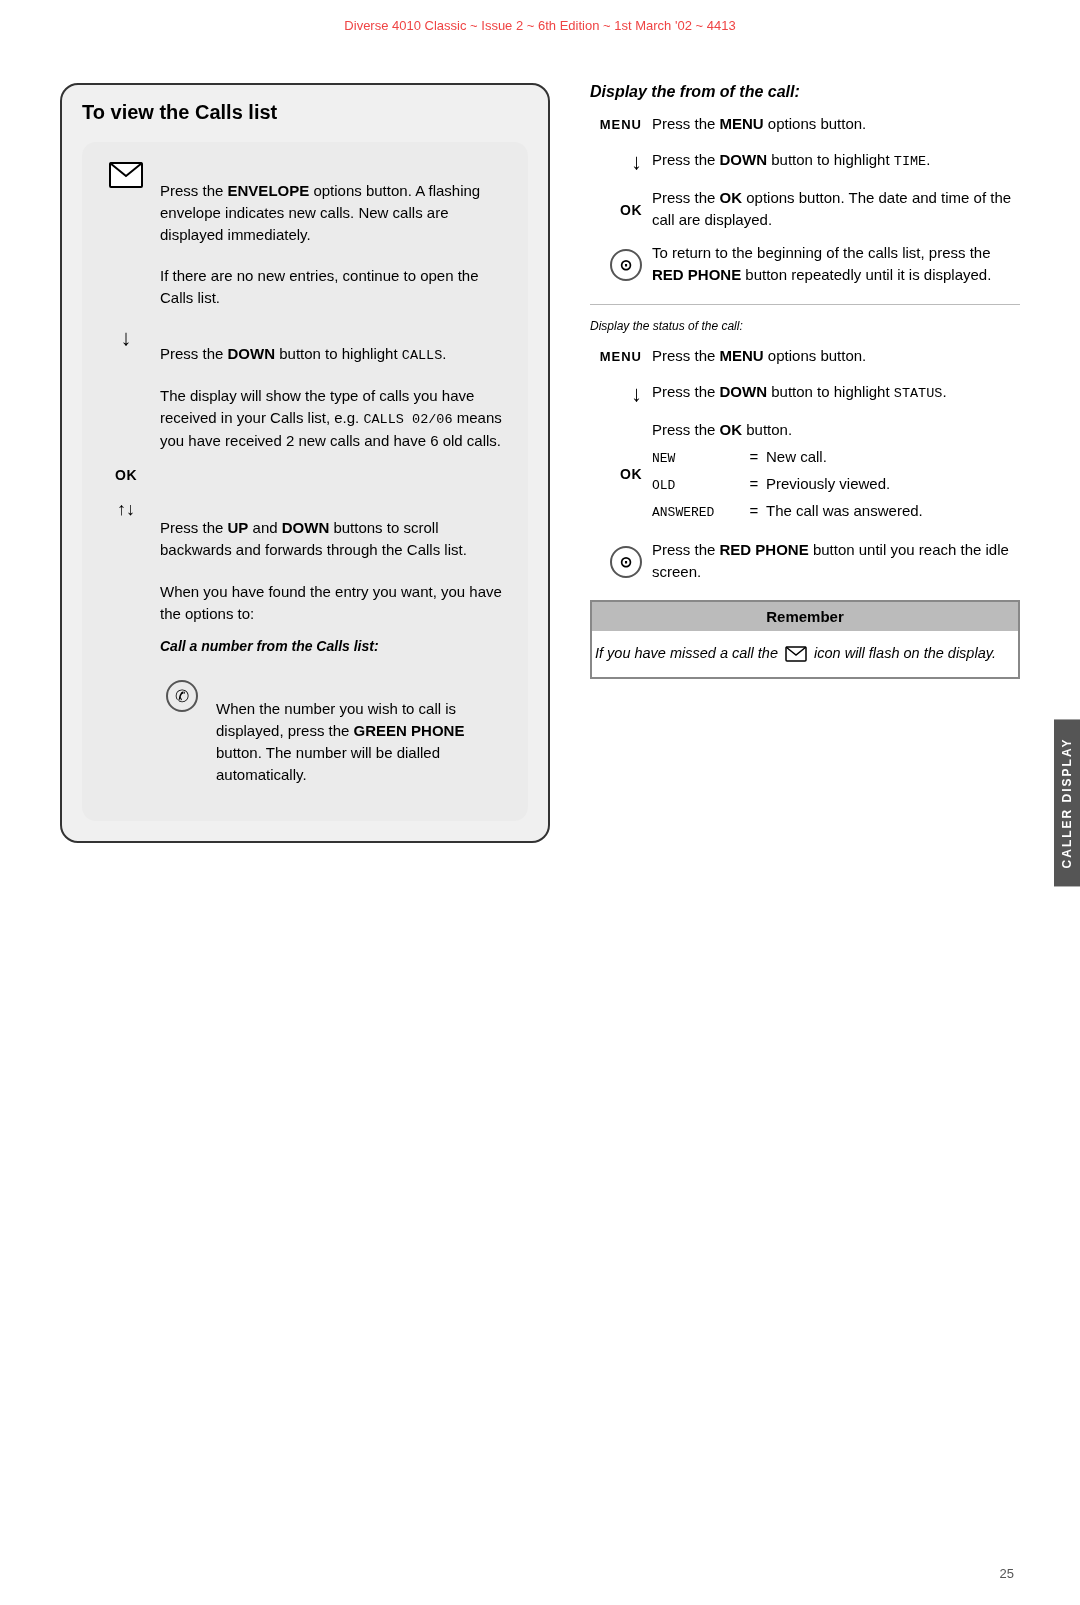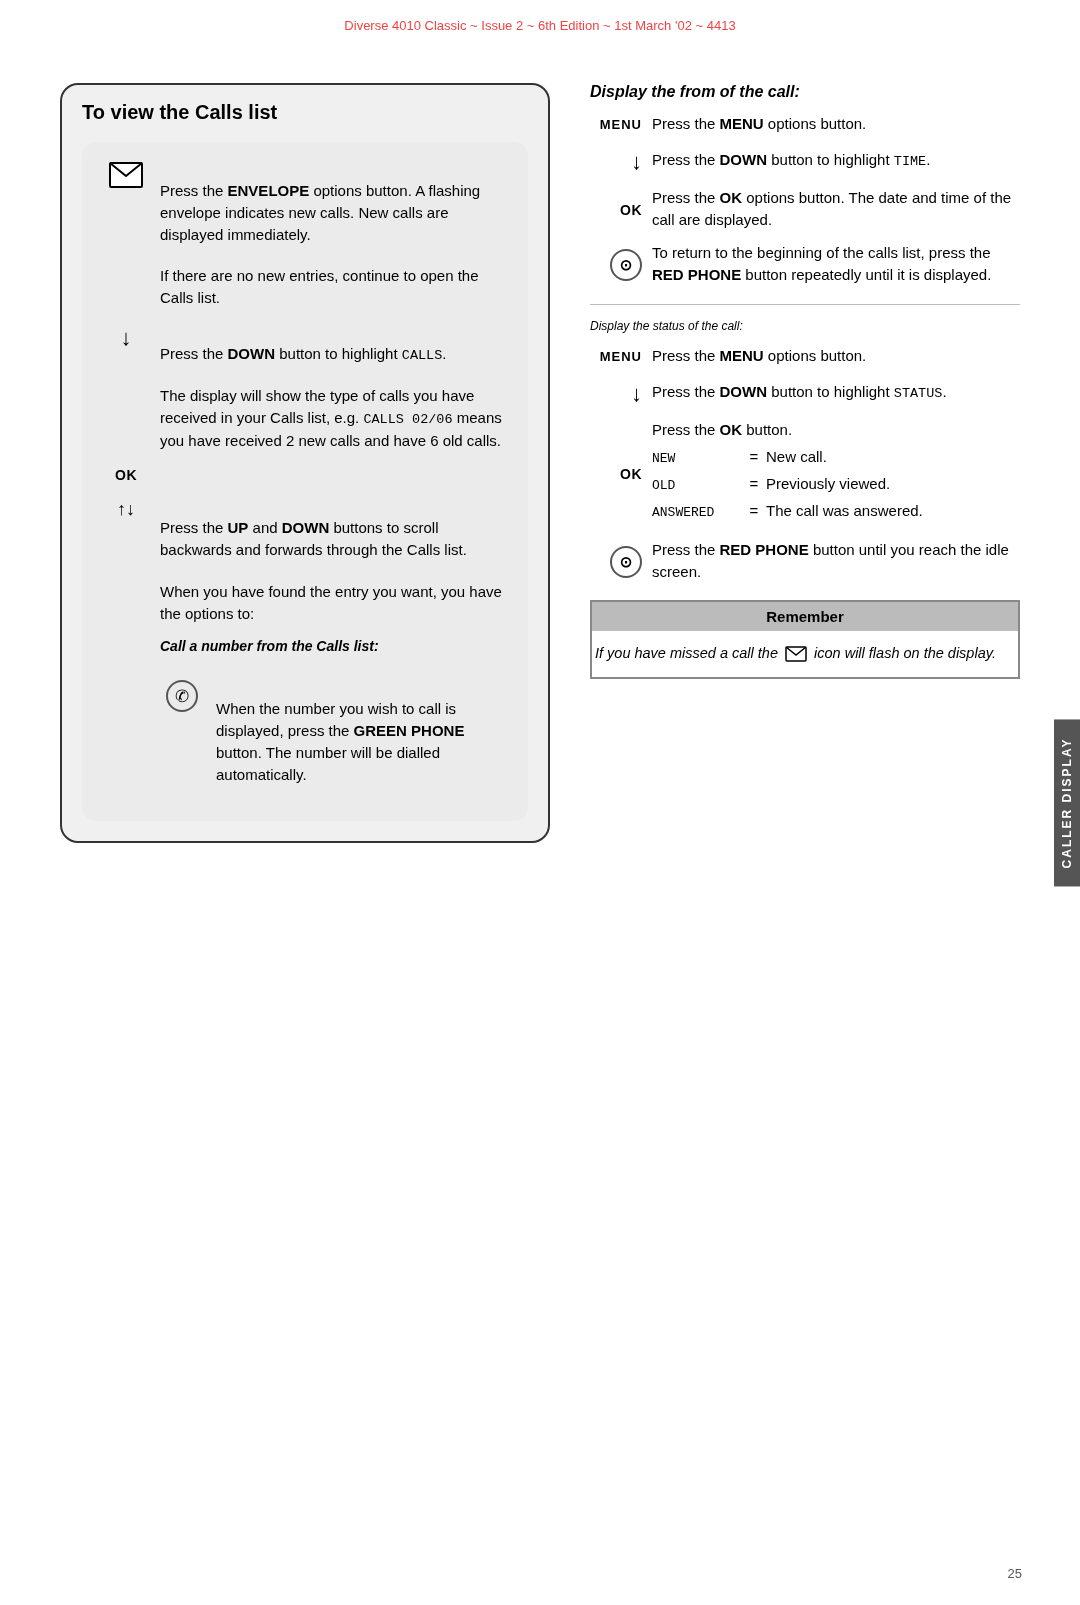--- a/index.html
+++ b/index.html
@@ -224,21 +224,21 @@
       font-size: 12px;
       font-weight: bold;
       letter-spacing: 2px;
       padding: 18px 6px;
       text-transform: uppercase;
     }
 
     .page-number {
       position: absolute;
       bottom: 24px;
-      right: 58px;
+      right: 66px;
       font-size: 13px;
       color: #555;
     }
 
     
     .env-svg {
       width: 34px;
       height: 26px;
     }
 

